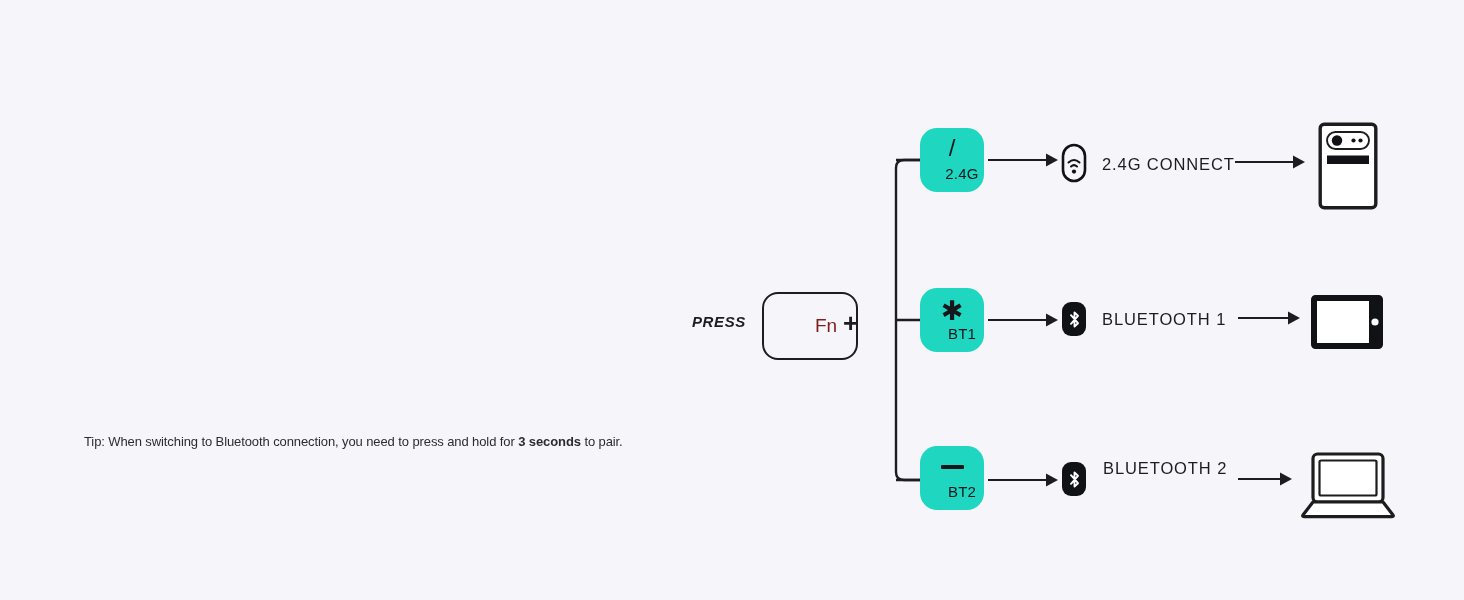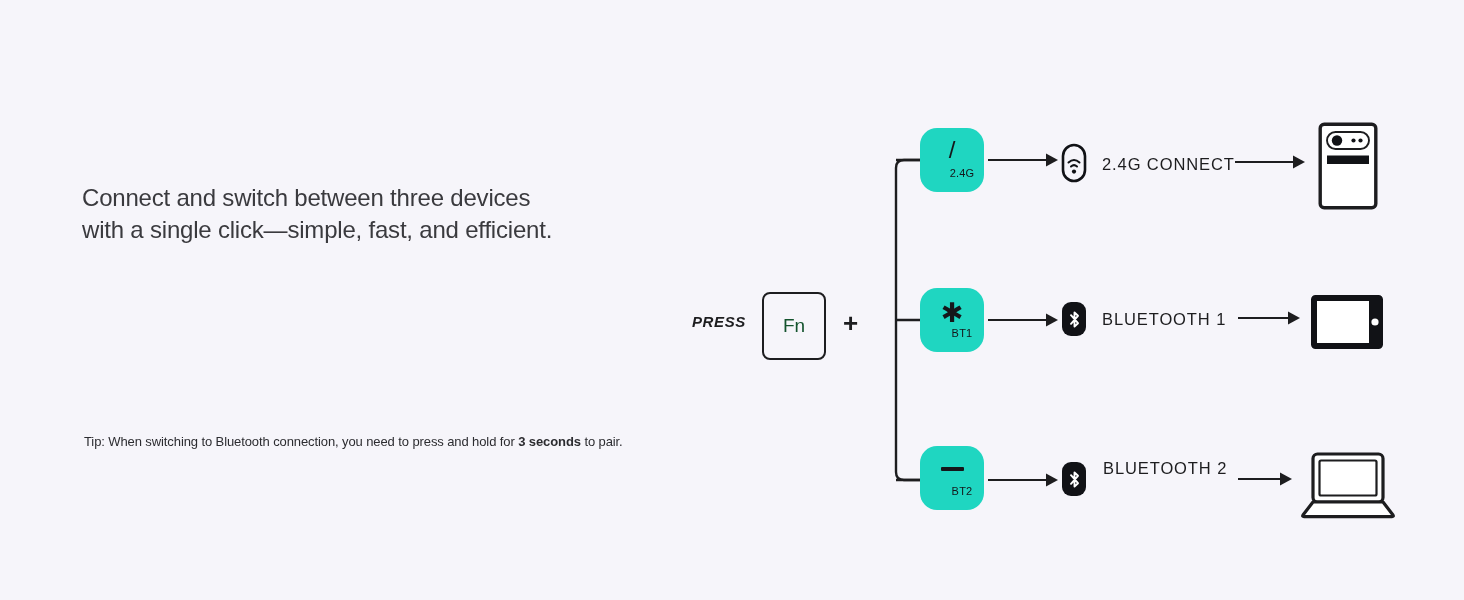--- a/index.html
+++ b/index.html
@@ -45,24 +45,25 @@
   
   .press-label{
     position:absolute;left:692px;top:313px;
     font-size:15px;font-weight:700;font-style:italic;
     letter-spacing:0.6px;color:#1d1d1f;
   }
   .fn-key{
     position:absolute;left:762px;top:292px;
     width:60px;height:64px;
     border:2px solid #1d1d1f;
-    border-radius:8px;
+    border-radius:16px;
     display:flex;align-items:center;justify-content:center;
-    font-size:19px;color:#14532d;
+    font-size:19px;color:#7f1d1d;
     background:transparent;
+    padding-left:32px;
   }
   .plus{
     position:absolute;left:843px;top:310px;
     font-size:26px;font-weight:700;line-height:1;color:#1d1d1f;
   }
 
   
   .trunk{position:absolute;left:880px;top:120px;}
 
   
@@ -81,21 +82,21 @@
     font-weight:500;
   }
   .tkey .glyph.slash{font-size:24px;transform:translateY(-1px);}
   .tkey .glyph.ast{font-size:27px;transform:translateY(2px);}
   .tkey .glyph.dash{font-size:0px;}
   .tkey .glyph.dash::after{
     content:"";display:block;width:23px;height:4px;
     background:#15171a;border-radius:1px;
   }
   .tkey .klabel{
-    margin-top:7px;font-size:11px;line-height:1;letter-spacing:0.2px;margin-left:20px;
+    margin-top:7px;font-size:15px;line-height:1;letter-spacing:0.2px;margin-left:20px;
   }
   #key-24g{left:920px;top:128px;}
   #key-bt1{left:920px;top:288px;}
   #key-bt2{left:920px;top:446px;align-items:center;}
 
   
   .row-label{
     position:absolute;
     font-size:16.5px;font-weight:400;
     letter-spacing:0.9px;color:#1d1d1f;
@@ -122,24 +123,20 @@
   #device-laptop{left:1300px;top:450px;}
 
   svg{display:block;overflow:visible;}
 </style>
 </head>
 <body>
 
 <div class="stage">
 
   <div class="copy">
-    <p class="subcopy">
-      <span>Connect and switch between three devices</span>
-      <span class="s2">with a single click—simple, fast, and efficient.</span>
-    </p>
   </div>
 
   <div class="tip">
     <span>Tip: When switching to Bluetooth connection, you need to press and hold for </span><b>3 seconds</b><span> to pair.</span>
   </div>
 
   <div class="press-label">PRESS</div>
   <div class="fn-key">
     <span>Fn</span>
   </div>

